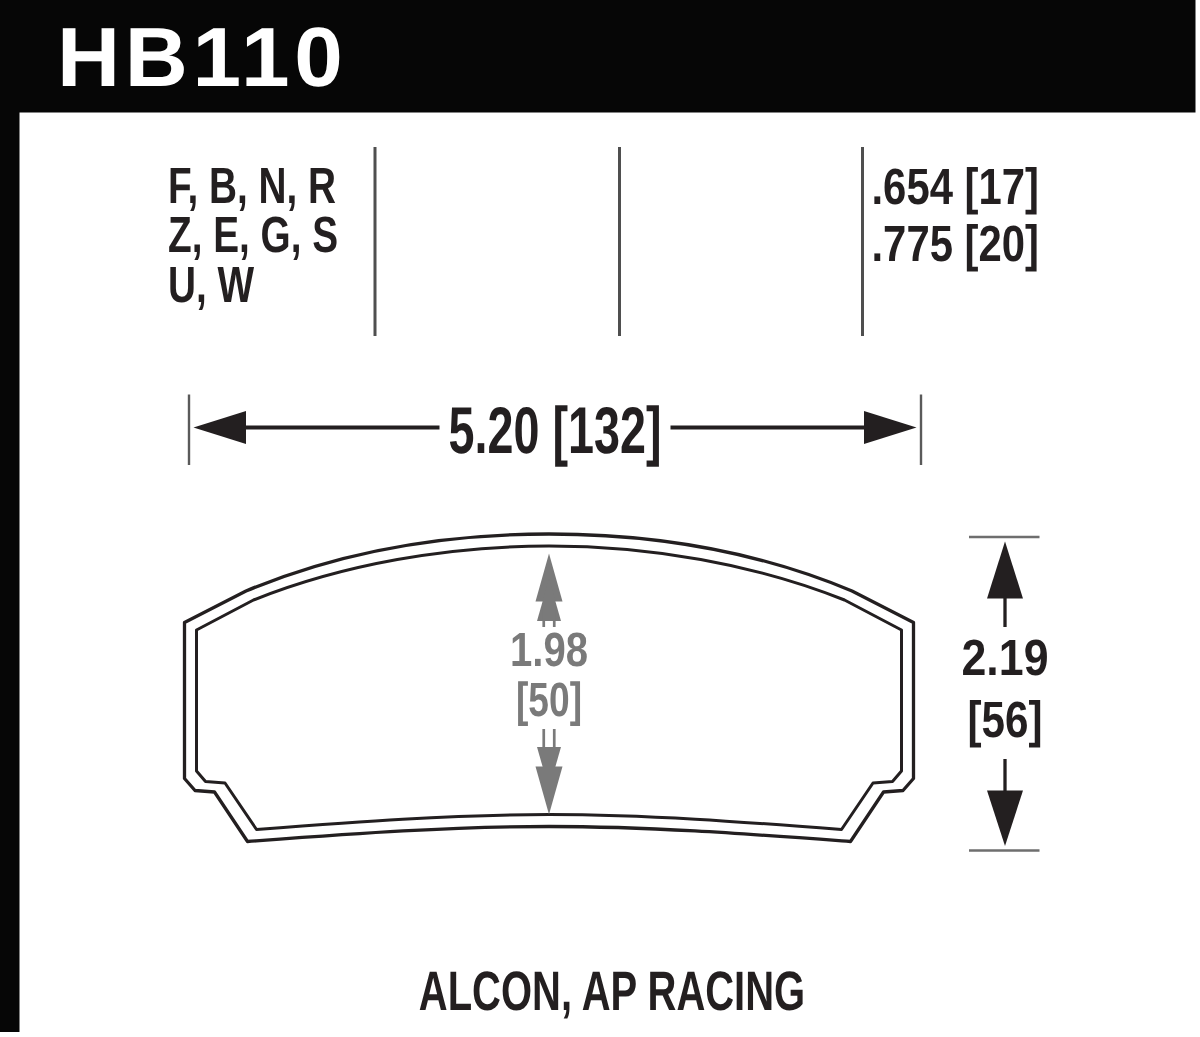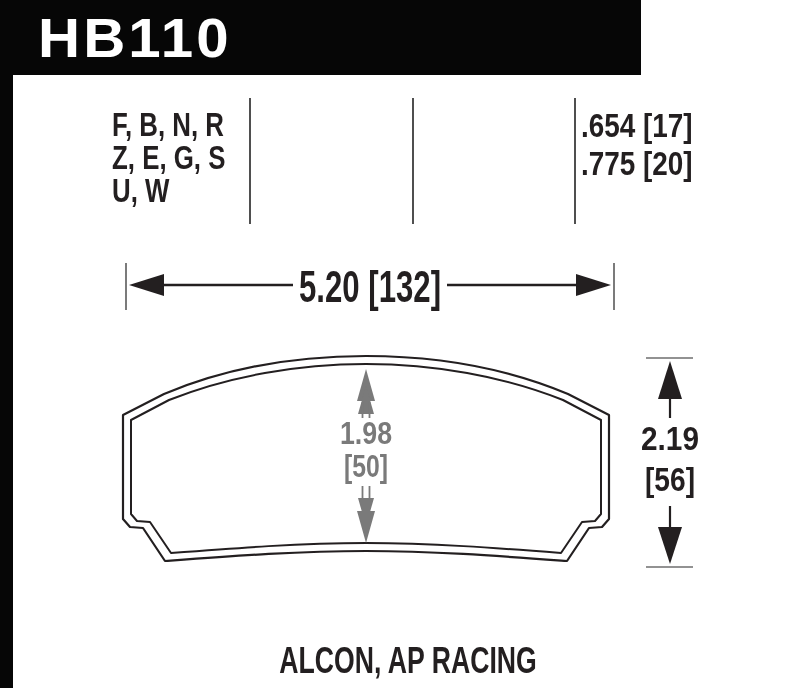--- a/index.html
+++ b/index.html
@@ -3,21 +3,21 @@
 <meta charset="utf-8">
 <style>
   html,body{margin:0;padding:0;}
   body{
     width:800px;height:691px;position:relative;background:#ffffff;
     font-family:"Liberation Sans","DejaVu Sans",sans-serif;
     overflow:hidden;
   }
   
   .header-bar{
-    position:absolute;left:0;top:0;width:641px;height:75px;background:#060606;
+    position:absolute;left:0;top:0;width:797px;height:75px;background:#060606;
   }
   .part-number{
     position:absolute;left:38px;top:0;height:75px;line-height:75px;
     color:#ffffff;font-size:56px;font-weight:700;letter-spacing:3px;
     transform:scaleX(1.04);transform-origin:0 50%;white-space:nowrap;
   }
   .left-strip{
     position:absolute;left:0;top:0;width:13px;height:688px;background:#060606;
   }
   

